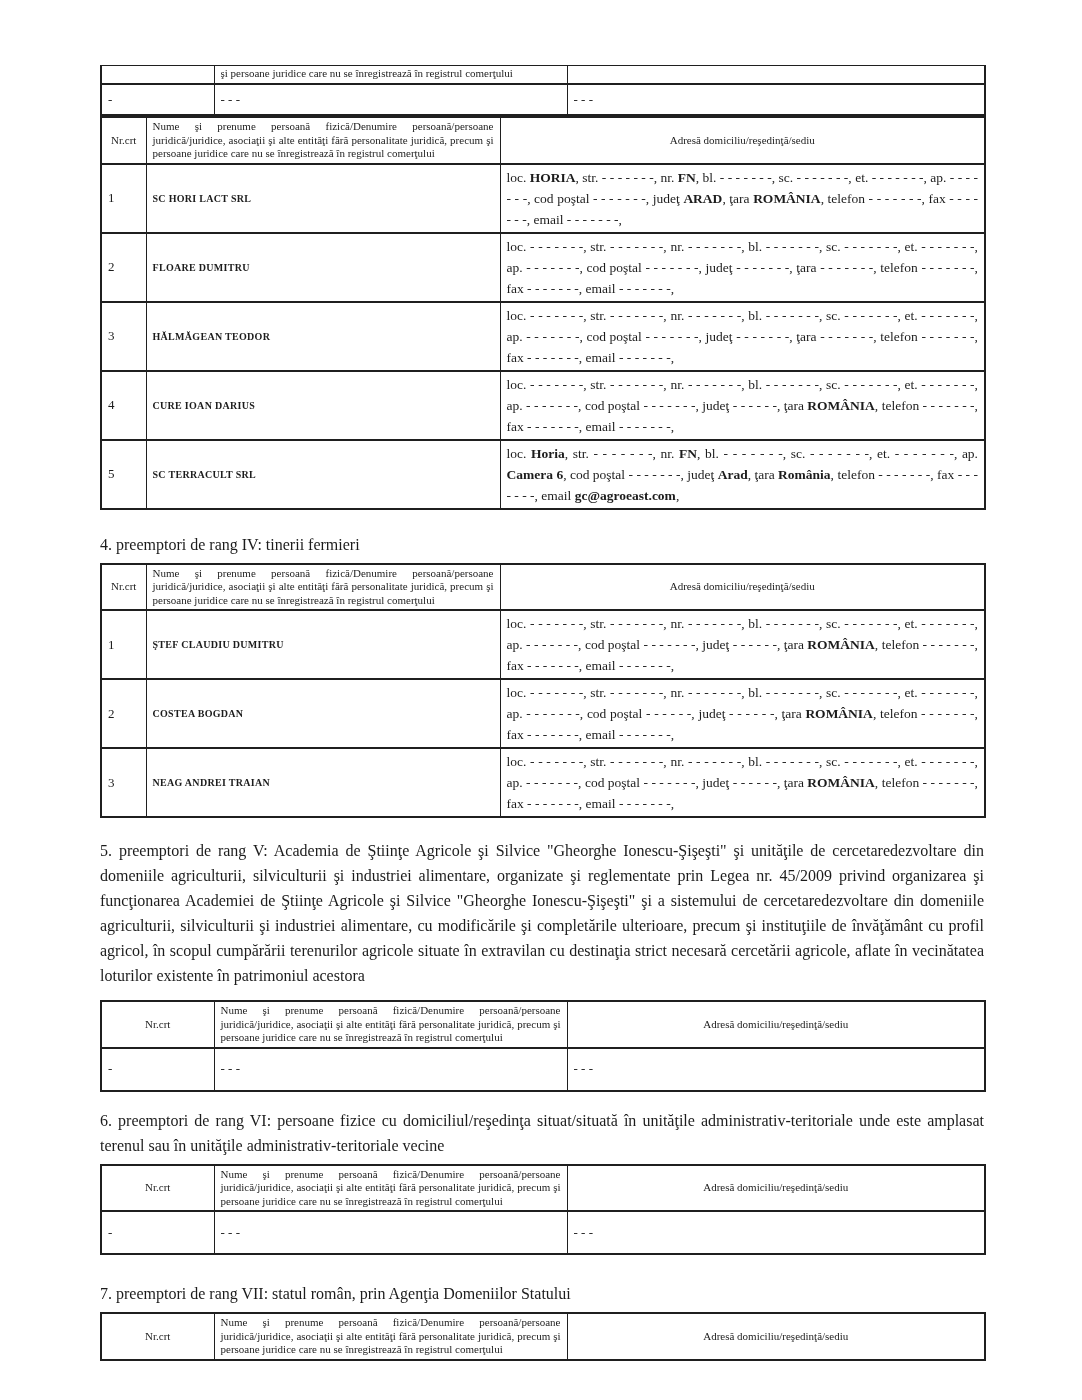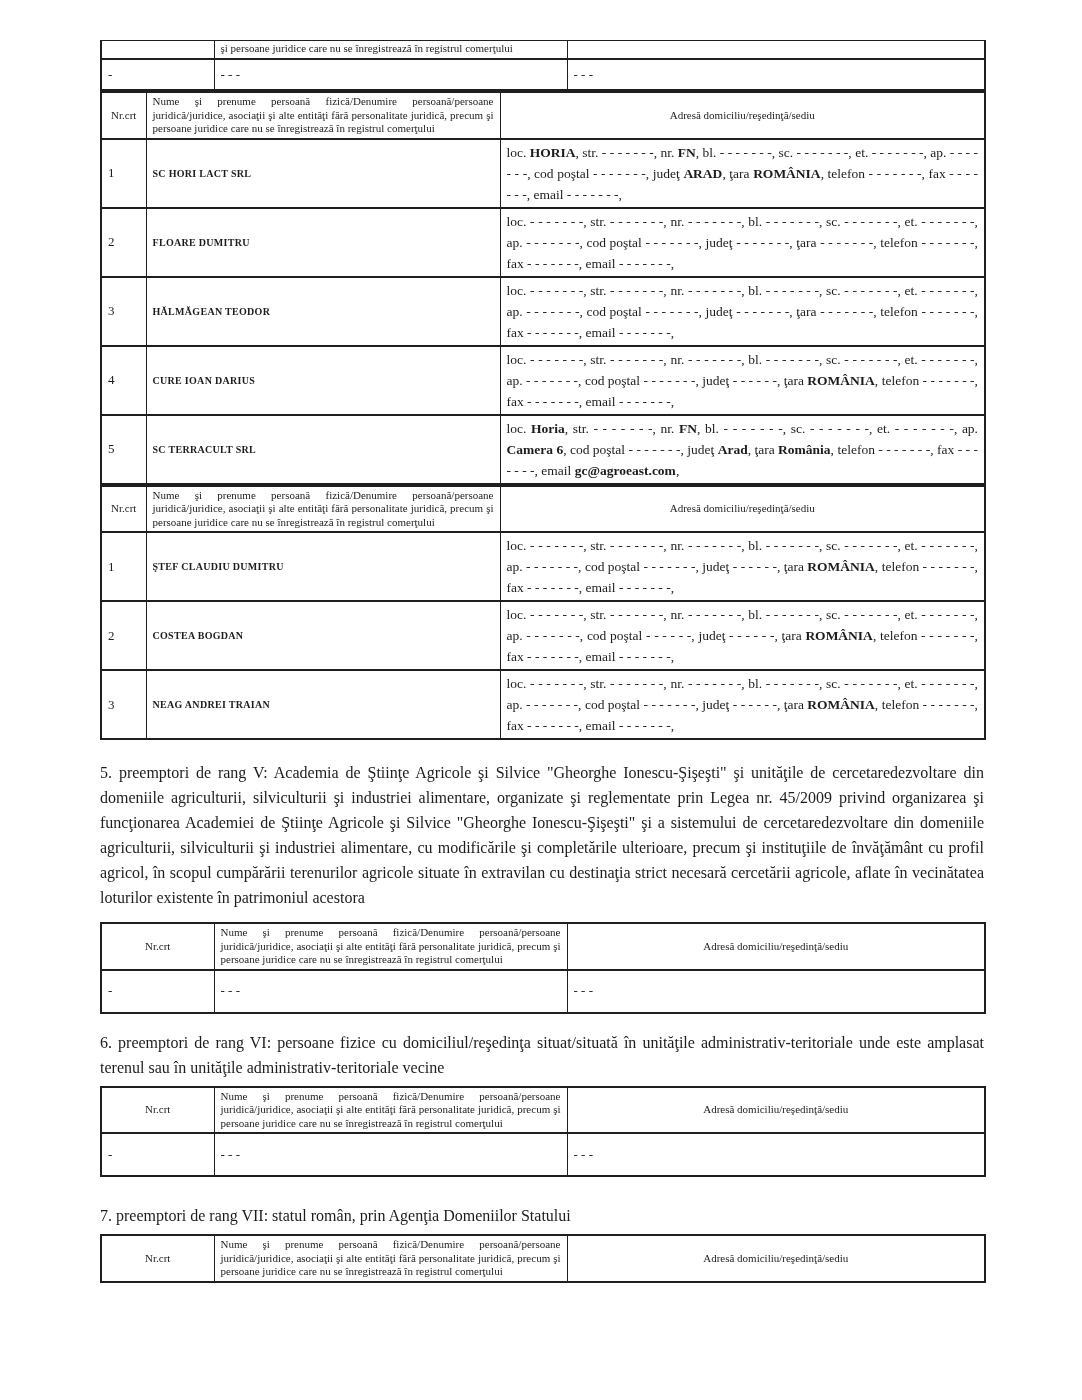--- a/index.html
+++ b/index.html
@@ -6,21 +6,21 @@
   body {
     width:1082px; height:1400px; overflow:hidden;
     background:#ffffff; color:#1c1c1c;
     font-family:"Liberation Serif", serif;
   }
   .page { position:relative; margin-left:100px; width:884px; }
 
   .tbl { border-collapse:collapse; width:884px; table-layout:fixed; border:2px solid #1f1f1f; }
   .tbl td { border:1px solid #1f1f1f; border-bottom-width:2px; vertical-align:middle; padding:2px 6px; overflow:hidden; }
 
-  .frag { border-top:none; margin-top:40px; }
+  .frag { border-top:none; margin-top:65px; }
   .frag .tail-row td { height:15px; vertical-align:top; padding:1px 6px; }
   .frag .dash-row td { height:25px; }
 
   .hdr { font-size:11px; line-height:13.5px;text-align:center; }
   .just { text-align:justify; }
 
   .nr-cell   { font-size:13px; padding-left:5px; }
   .name-cell { font-size:10px; font-weight:bold; padding-left:8px; letter-spacing:0.3px; }
   .addr-cell { font-size:13.5px; line-height:21px; text-align:justify; padding:2px 9px; }
   .dash-cell { font-size:13px; padding-left:6px; }
@@ -92,20 +92,21 @@
       <td class="addr-cell"><span>loc. - - - - - - -, str. - - - - - - -, nr. - - - - - - -, bl. - - - - - - -, sc. - - - - - - -, et. - - - - - - -, ap. - - - - - - -, cod poştal - - - - - - -, judeţ - - - - - -, ţara </span><b>ROMÂNIA</b><span>, telefon - - - - - - -, fax - - - - - - -, email - - - - - - -,</span></td>
     </tr>
     <tr>
       <td class="nr-cell">5</td>
       <td class="name-cell">SC TERRACULT SRL</td>
       <td class="addr-cell"><span>loc. </span><b>Horia</b><span>, str. - - - - - - -, nr. </span><b>FN</b><span>, bl. - - - - - - -, sc. - - - - - - -, et. - - - - - - -, ap. </span><b>Camera 6</b><span>, cod poştal - - - - - - -, judeţ </span><b>Arad</b><span>, ţara </span><b>România</b><span>, telefon - - - - - - -, fax - - - - - - -, email </span><b>gc@agroeast.com</b><span>,</span></td>
     </tr>
   </tbody>
     </table>
 
+  <p class="heading h-s4">4. preemptori de rang IV: tinerii fermieri</p>
   <table class="tbl">
     <colgroup>
         <col style="width:45px">
         <col style="width:354px">
         <col style="width:485px">
       </colgroup>
     <tbody>
         <tr>
       <td class="hdr">Nr.crt</td>
       <td class="hdr just">Nume şi prenume persoană fizică/Denumire persoană/persoane juridică/juridice, asociaţii şi alte entităţi fără personalitate juridică, precum şi persoane juridice care nu se înregistrează în registrul comerţului</td>

